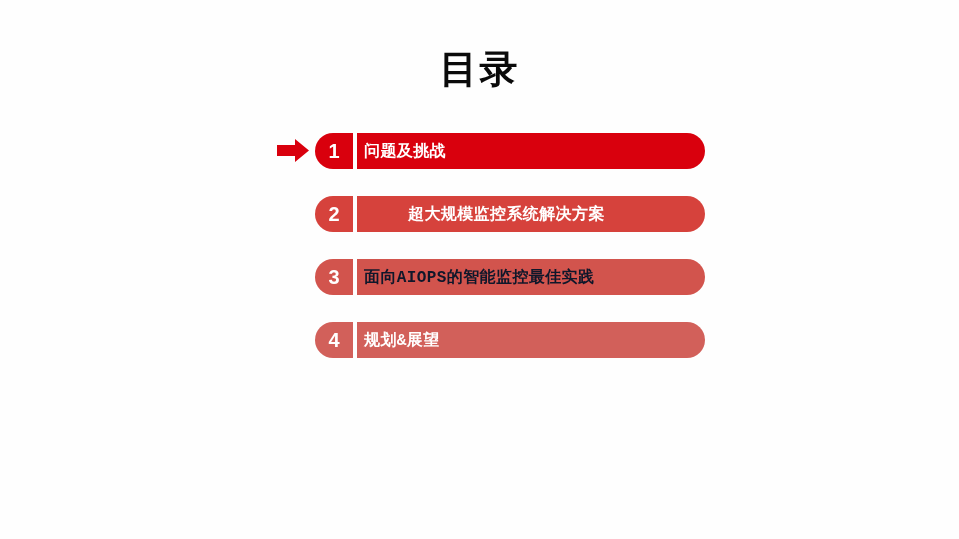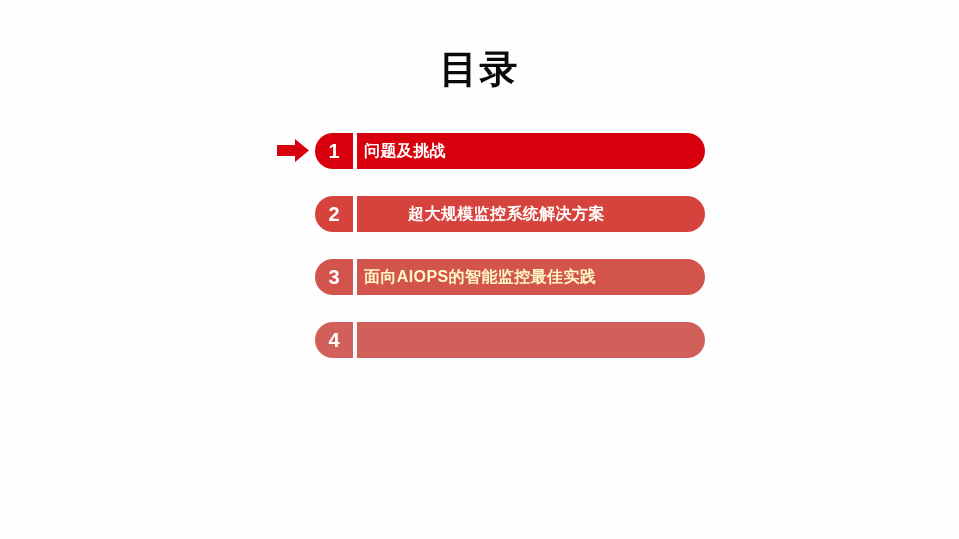--- a/index.html
+++ b/index.html
@@ -114,21 +114,21 @@
     top: 0;
     right: 14px;
     height: 36px;
     display: flex;
     align-items: center;
     color: #FFFFFF;
     font-size: 16px;
     font-weight: bold;
     letter-spacing: 0.4px;
     white-space: nowrap;
-    font-family: Liberation Sans, sans-serif;
+    font-family: Liberation Mono, monospace;
   }
 </style>
 </head>
 <body>
 
 <div class="slide" style="background: rgb(254, 254, 254);">
 
   <div class="slide-title" style="color: rgb(10, 10, 10);">目录</div>
 
   <div class="agenda">
@@ -149,25 +149,26 @@
         <div class="pill-number" style="color: rgb(255, 255, 255);">2</div>
         <div class="pill-sep"></div>
         <div class="pill-label" style="color: rgb(255, 255, 255); margin-left: 44px;">超大规模监控系统解决方案</div>
       </div>
     </div>
 
     <div class="agenda-row r2">
       <div class="pill" style="background:#D2544D">
         <div class="pill-number" style="color: rgb(255, 255, 255);">3</div>
         <div class="pill-sep"></div>
-        <div class="pill-label" style="color: #fef9c3;">面向AIOPS的智能监控最佳实践</div>
+        <div class="pill-label" style="color: #0f172a;">面向AIOPS的智能监控最佳实践</div>
       </div>
     </div>
 
     <div class="agenda-row r3">
       <div class="pill" style="background:#D2605A">
         <div class="pill-number" style="color: rgb(255, 255, 255);">4</div>
         <div class="pill-sep"></div>
+        <div class="pill-label" style="color: rgb(255, 255, 255);">规划&amp;展望</div>
       </div>
     </div>
 
   </div>
 </div>
 
 </body></html>

